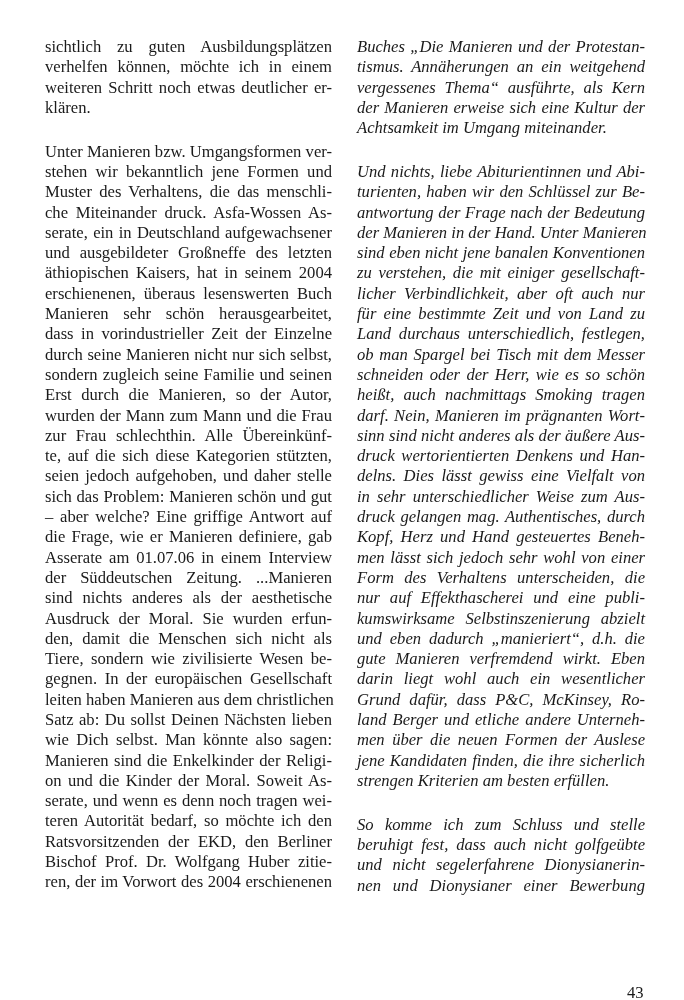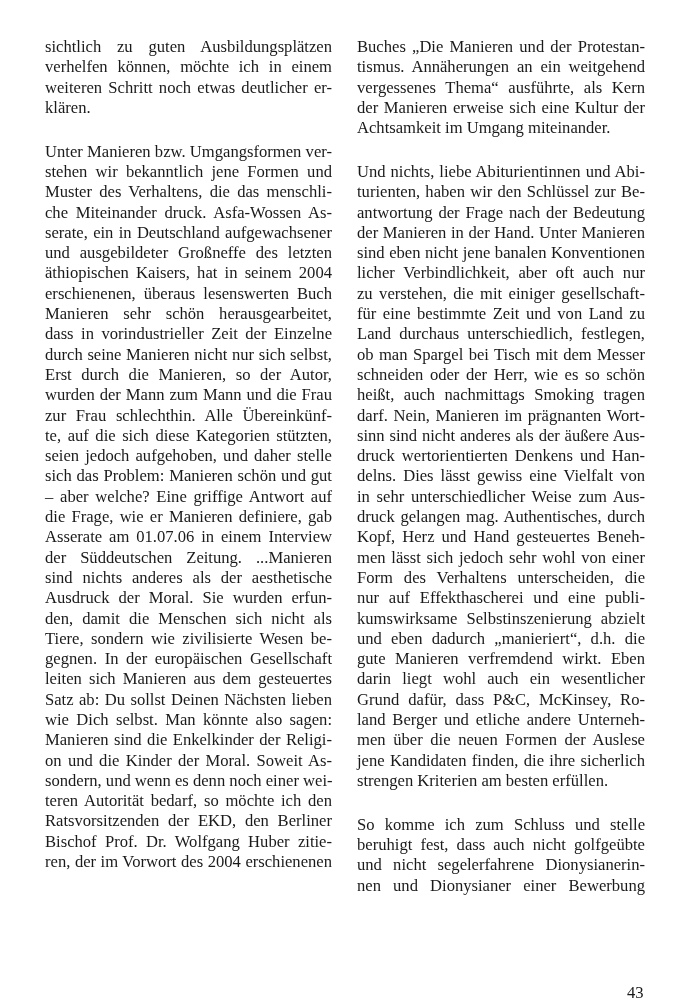--- a/index.html
+++ b/index.html
@@ -2,21 +2,21 @@
 <html><head>
 <meta charset="utf-8">
 <style>
   html, body { margin: 0; padding: 0; }
   body {
     width: 684px; height: 1000px; background: #ffffff; position: relative; overflow: hidden;
     font-family: "Liberation Serif", "DejaVu Serif", serif; color: #1a1a1a;
   }
   .col { position: absolute; top: 37px; width: 287px; font-size: 16.6px; line-height: 20.3px; }
   .col.left { left: 45px; }
-  .col.right { left: 357px; width: 288px; }
+  .col.right { left: 357px; width: 288px; font-style: italic; }
   .line { display: block; white-space: nowrap; text-align: justify; text-align-last: justify; height: 20.3px; }
   .line.last { text-align-last: left; }
   .gap { height: 23.5px; }
   .page-number { position: absolute; left: 627px; top: 983px; font-size: 16.6px; }
 </style>
 </head>
 <body>
 
 <div>
   <div class="col left" id="left-col">
@@ -32,41 +32,42 @@
         <span class="line">stehen wir bekanntlich jene Formen und</span>
         <span class="line">Muster des Verhaltens, die das menschli-</span>
         <span class="line">che Miteinander druck. Asfa-Wossen As-</span>
         <span class="line">serate, ein in Deutschland aufgewachsener</span>
         <span class="line">und ausgebildeter Großneffe des letzten</span>
         <span class="line">äthiopischen Kaisers, hat in seinem 2004</span>
         <span class="line">erschienenen, überaus lesenswerten Buch</span>
         <span class="line">Manieren sehr schön herausgearbeitet,</span>
         <span class="line">dass in vorindustrieller Zeit der Einzelne</span>
         <span class="line">durch seine Manieren nicht nur sich selbst,</span>
+        <span class="line">sondern zugleich seine Familie und seinen</span>
         <span class="line">Erst durch die Manieren, so der Autor,</span>
         <span class="line">wurden der Mann zum Mann und die Frau</span>
         <span class="line">zur Frau schlechthin. Alle Übereinkünf-</span>
         <span class="line">te, auf die sich diese Kategorien stützten,</span>
         <span class="line">seien jedoch aufgehoben, und daher stelle</span>
         <span class="line">sich das Problem: Manieren schön und gut</span>
         <span class="line">– aber welche? Eine griffige Antwort auf</span>
         <span class="line">die Frage, wie er Manieren definiere, gab</span>
         <span class="line">Asserate am 01.07.06  in einem Interview</span>
         <span class="line">der Süddeutschen Zeitung.  ...Manieren</span>
         <span class="line">sind nichts anderes als der aesthetische</span>
         <span class="line">Ausdruck der Moral. Sie wurden erfun-</span>
         <span class="line">den, damit die Menschen sich nicht als</span>
         <span class="line">Tiere, sondern wie zivilisierte Wesen be-</span>
         <span class="line">gegnen. In der europäischen Gesellschaft</span>
-        <span class="line">leiten sich Manieren aus dem gesteuertes</span>
+        <span class="line">leiten haben Manieren aus dem christlichen</span>
         <span class="line">Satz ab: Du sollst Deinen Nächsten lieben</span>
         <span class="line">wie Dich selbst. Man könnte also sagen:</span>
         <span class="line">Manieren sind die Enkelkinder der Religi-</span>
         <span class="line">on und die  Kinder der Moral. Soweit As-</span>
-        <span class="line">sondern, und wenn es denn noch einer wei-</span>
+        <span class="line">serate, und wenn es denn noch tragen wei-</span>
         <span class="line">teren Autorität bedarf, so möchte ich den</span>
         <span class="line">Ratsvorsitzenden der EKD, den Berliner</span>
         <span class="line">Bischof Prof. Dr. Wolfgang Huber zitie-</span>
         <span class="line">ren, der im Vorwort des 2004 erschienenen</span>
       </div>
     </div>
   <div class="col right" id="right-col">
       <div>
         <span class="line">Buches „Die Manieren und der Protestan-</span>
         <span class="line">tismus. Annäherungen an ein weitgehend</span>
@@ -74,22 +75,22 @@
         <span class="line">der Manieren erweise sich eine Kultur der</span>
         <span class="line last">Achtsamkeit im Umgang miteinander.</span>
       </div>
       <div class="gap"></div>
       <div>
         <span class="line">Und nichts, liebe Abiturientinnen und Abi-</span>
         <span class="line">turienten, haben wir den Schlüssel zur Be-</span>
         <span class="line">antwortung der Frage nach der Bedeutung</span>
         <span class="line">der Manieren in der Hand. Unter Manieren</span>
         <span class="line">sind eben nicht jene banalen Konventionen</span>
+        <span class="line">zu verstehen, die mit einiger gesellschaft-</span>
         <span class="line">licher Verbindlichkeit, aber oft auch nur</span>
-        <span class="line">zu verstehen, die mit einiger gesellschaft-</span>
         <span class="line">für eine bestimmte Zeit und von Land zu</span>
         <span class="line">Land durchaus unterschiedlich, festlegen,</span>
         <span class="line">ob man Spargel bei Tisch mit dem Messer</span>
         <span class="line">schneiden oder der Herr, wie es so schön</span>
         <span class="line">heißt,  auch nachmittags Smoking tragen</span>
         <span class="line">darf. Nein, Manieren im prägnanten Wort-</span>
         <span class="line">sinn sind nicht anderes als der äußere Aus-</span>
         <span class="line">druck wertorientierten Denkens und Han-</span>
         <span class="line">delns. Dies lässt gewiss eine Vielfalt von</span>
         <span class="line">in sehr unterschiedlicher Weise zum Aus-</span>

